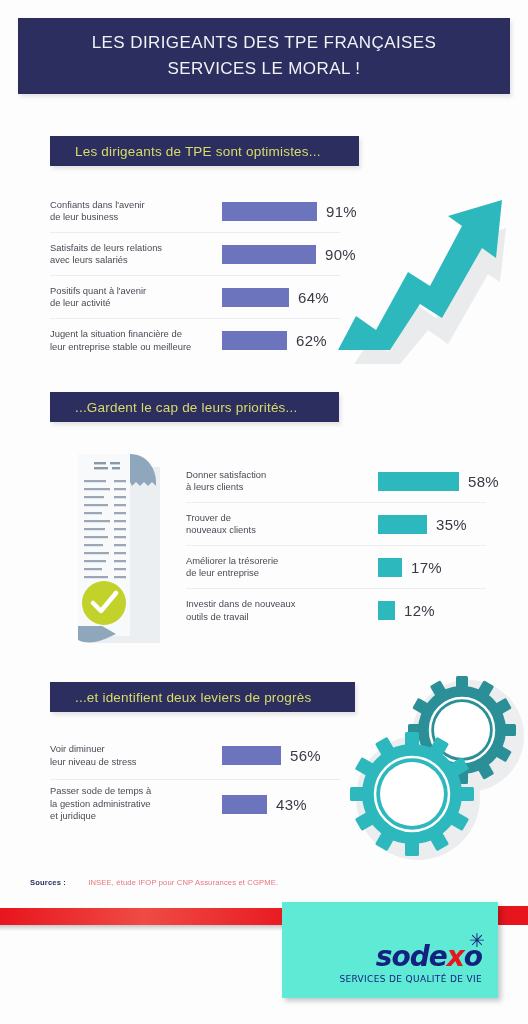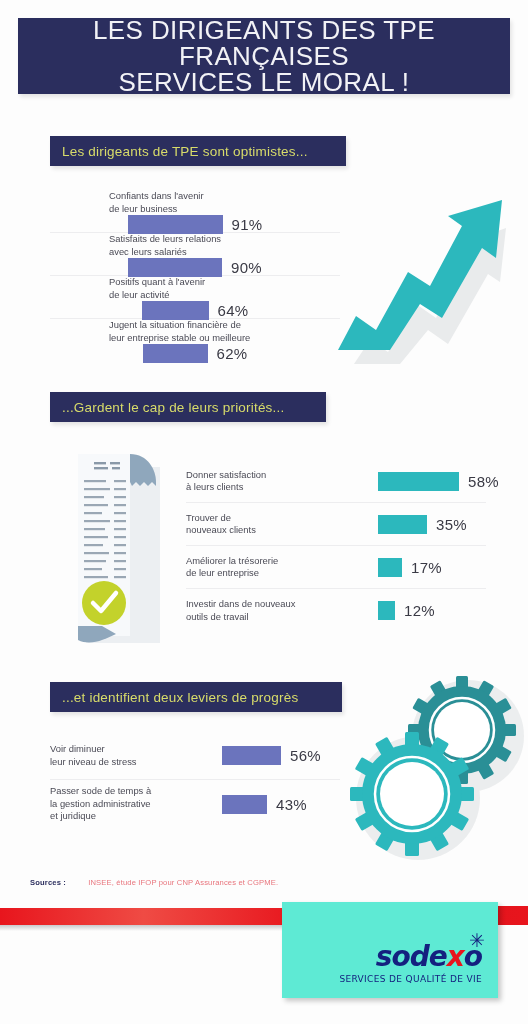--- a/index.html
+++ b/index.html
@@ -30,57 +30,57 @@
     height: 76px;
     background: #2b2e5e;
     display: flex;
     align-items: center;
     justify-content: center;
     flex-direction: column;
     box-shadow: 2px 3px 4px rgba(0,0,0,0.10);
   }
   .title-line {
     color: #f2f2f6;
-    font-size: 26px;
+    font-size: 17px;
     letter-spacing: 0.4px;
     line-height: 26px;
     text-align: center;
     font-weight: 400;
   }
 
   
   .section-head {
     position: absolute;
     background: #2b2e5e;
     color: #d8dc6a;
     font-size: 13.5px;
     letter-spacing: 0.2px;
     display: flex;
     align-items: center;
-    padding-left: 12px;
+    padding-left: 25px;
     box-shadow: 2px 3px 4px rgba(0,0,0,0.10);
   }
   #sec1-head { left: 50px; top: 136px; width: 284px; height: 30px; }
   #sec2-head { left: 50px; top: 392px; width: 264px; height: 30px; }
   #sec3-head { left: 50px; top: 682px; width: 280px; height: 30px; }
 
   
   .chart { position: absolute; }
   #chart1 { left: 50px; top: 190px; width: 290px; }
   #chart2 { left: 186px; top: 460px; width: 300px; }
   #chart3 { left: 50px; top: 732px; width: 290px; }
 
   .row {
     position: relative;
     display: flex;
     align-items: center;
     border-bottom: 1px solid #ededef;
     box-sizing: border-box;
   }
-  #chart1 .row { height: 43px; flex-direction: column; }
+  #chart1 .row { height: 43px; }
   #chart2 .row { height: 43px; gap: 27px; }
   #chart3 .row { height: 48px; }
   #chart1 .row:last-child,
   #chart2 .row:last-child,
   #chart3 .row:last-child { border-bottom: none; }
 
   .row-label {
     font-size: 9.4px;
     line-height: 12.5px;
     color: #4a4a55;

